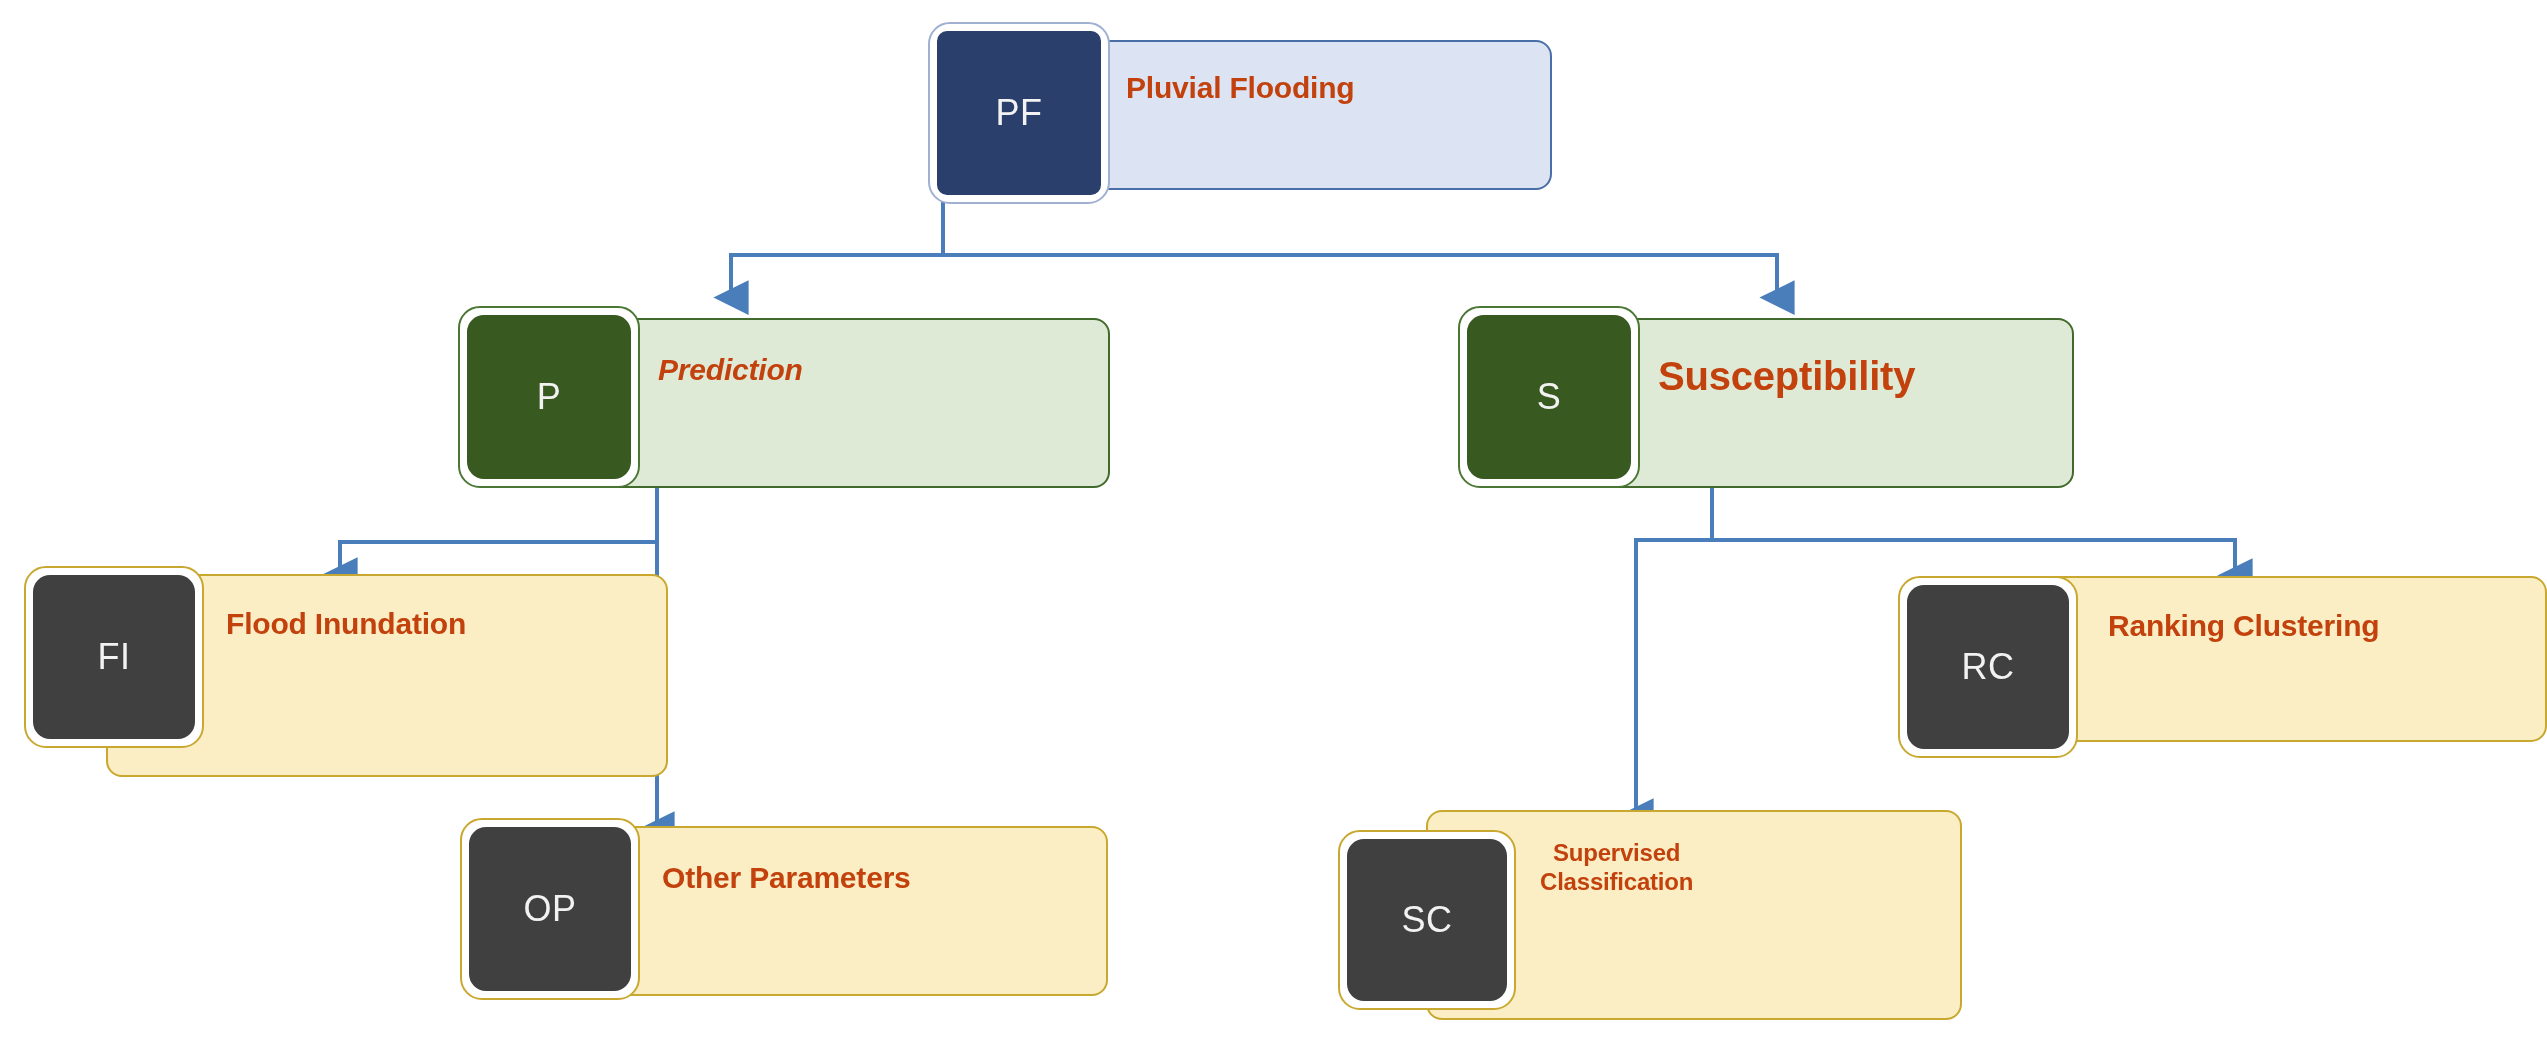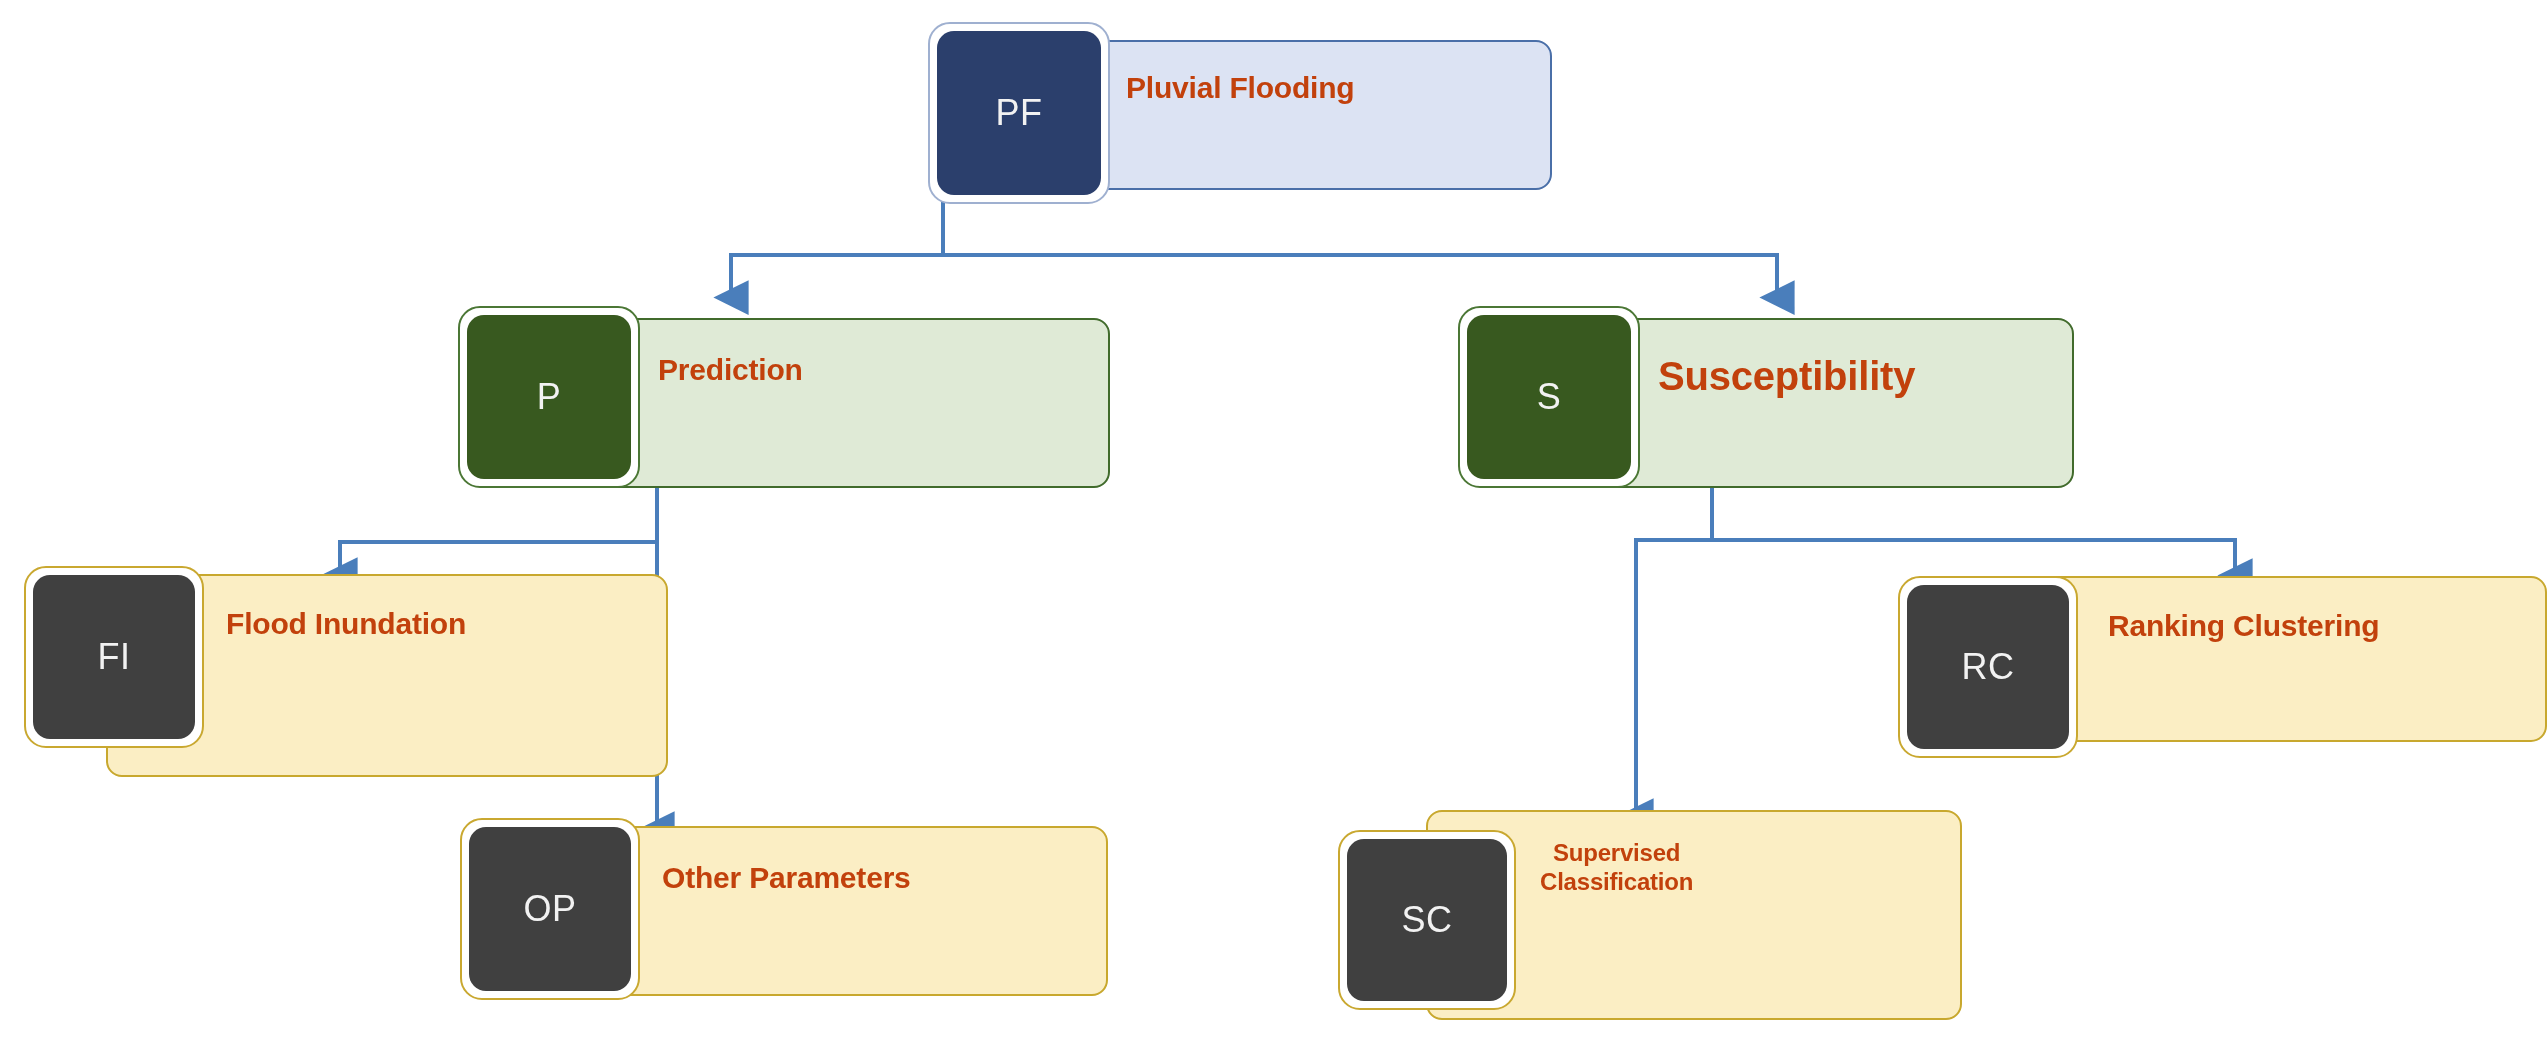--- a/index.html
+++ b/index.html
@@ -72,20 +72,21 @@
   .n-root .node-body {
     background: #dce3f3;
     border: 2px solid #4a6fa8;
   }
   .n-root .badge-outer {
     border: 2px solid #9fb0d0;
     padding: 7px;
   }
   .n-root .badge-inner {
     background: #2b3f6c;
+    border-radius: 10px;
   }
 
   
   .n-green .node-body {
     background: #dfead6;
     border: 2px solid #416b2c;
   }
   .n-green .badge-outer {
     border: 2px solid #4b7735;
     padding: 7px;
@@ -137,21 +138,21 @@
       <span class="node-label" style="font-size:30px;">Pluvial Flooding</span>
     </div>
     <div class="badge-outer" style="left:0px; top:0px; width:182px; height:182px;">
       <div class="badge-inner">
         <span class="badge-text" style="font-size:36px;">PF</span>
       </div>
     </div>
   </div>
 
   <div class="node n-green" style="left:458px; top:306px; width:652px; height:192px;">
-    <div class="node-body" style="left:82px; top:12px; width:570px; height:170px; padding:32px 0 0 116px;">
+    <div class="node-body" style="left:82px; top:12px; width:570px; height:170px; padding:32px 0 0 116px;font-style:italic;">
       <span class="node-label" style="font-size:30px;">Prediction</span>
     </div>
     <div class="badge-outer" style="left:0px; top:0px; width:182px; height:182px;">
       <div class="badge-inner">
         <span class="badge-text" style="font-size:36px;">P</span>
       </div>
     </div>
   </div>
 
   <div class="node n-green" style="left:1458px; top:306px; width:616px; height:192px;">

